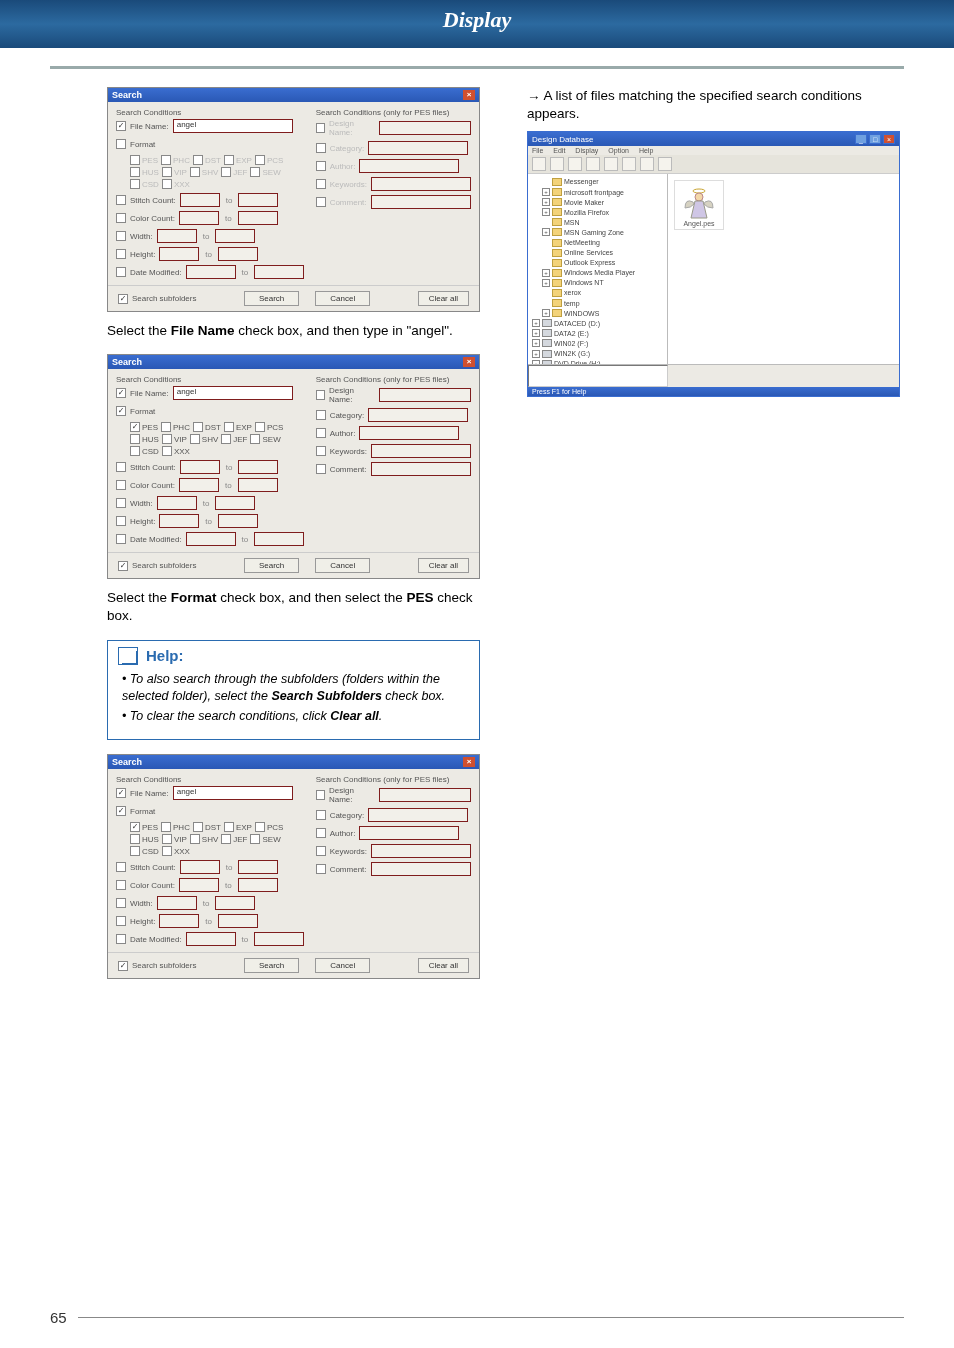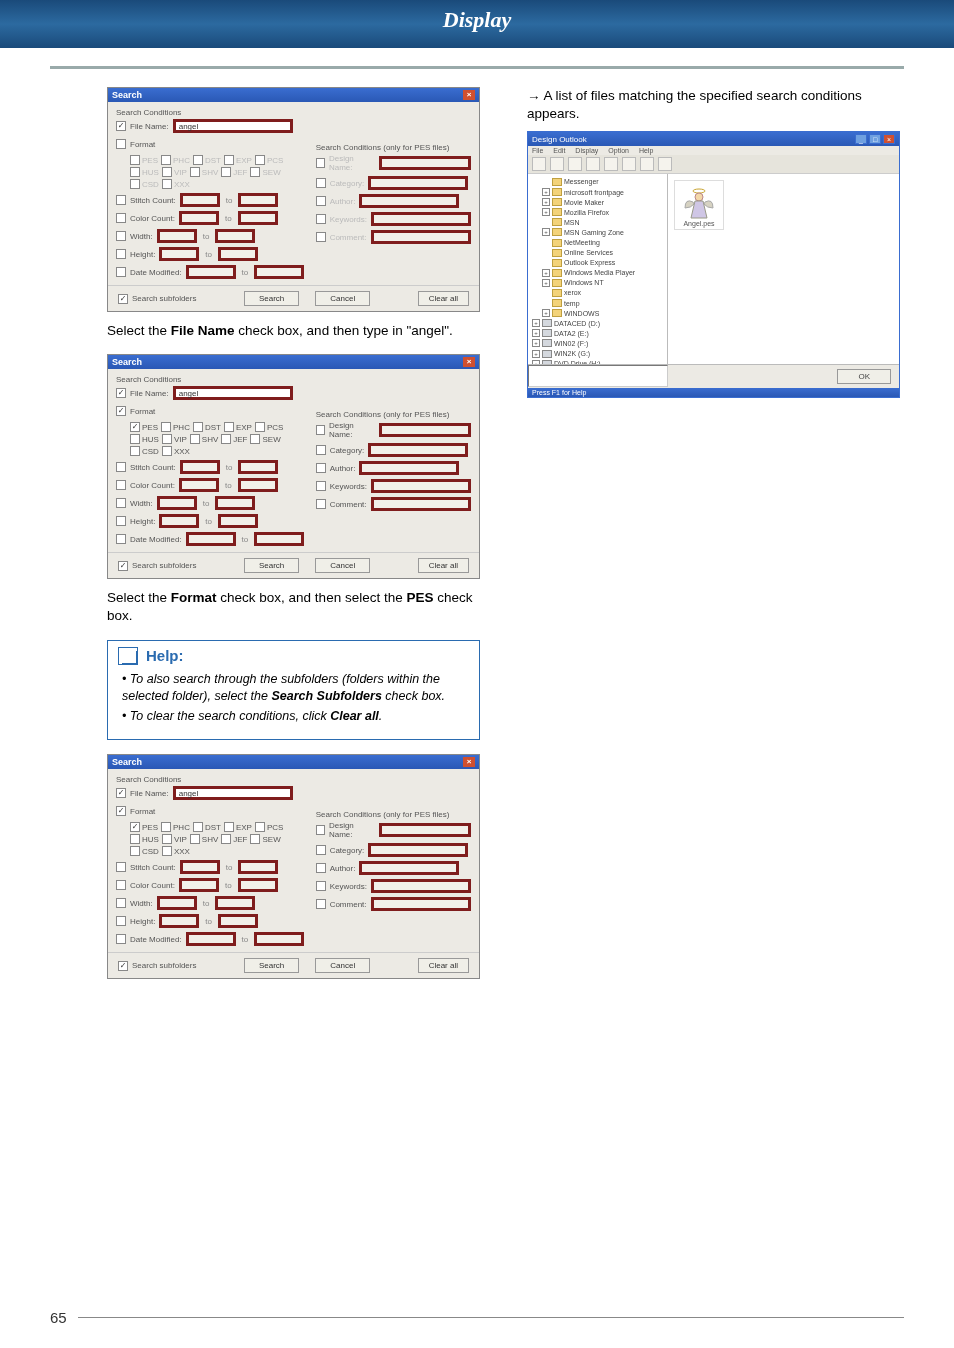--- a/index.html
+++ b/index.html
@@ -65,35 +65,34 @@
     height: 10px;
     display: inline-block;
     text-align: center;
     font-size: 8px;
     line-height: 10px;
   }
   .dlg-body {
     display: flex;
     padding: 6px 8px 2px;
     gap: 10px;
-    align-items: center;
   }
   .dlg-left { flex: 1.1; }
   .dlg-right { flex: 0.9; }
   .group-label { font-size: 8px; color: #555; margin-bottom: 2px; }
   .dimmed { color: #bbb; }
   .row { display: flex; align-items: center; gap: 4px; margin-bottom: 4px; min-height: 14px; }
   .cb {
     width: 10px; height: 10px; border: 1px solid #888; background: #fff;
     display: inline-flex; align-items: center; justify-content: center;
     font-size: 8px; line-height: 1; color: #333;
   }
   .cb.checked::after { content: "✓"; }
   .txtbox {
-    background: #fff; border: 3px solid #7f1d1d; height: 14px;
+    background: #fff; border: 1px solid #7f1d1d; height: 14px;
     padding: 0 3px; font-size: 8px; color: #333; display: inline-block;
   }
   .txtbox.dim { background: #f2f0ea; color: #bbb; }
   .fname { width: 120px; }
   .sm { width: 40px; }
   .med { width: 100px; }
   .fmtgrid { margin: 2px 0 4px 14px; }
   .fmtrow { display: flex; gap: 3px; margin-bottom: 2px; flex-wrap: wrap; }
   .fmtitem { display: flex; align-items: center; gap: 2px; font-size: 8px; }
   .sep { font-size: 8px; color: #888; padding: 0 2px; }
@@ -674,21 +673,21 @@
 
   </div>
 
   <div class="col col-right">
     <div class="result-intro">
       <span class="arrow">→</span> <span>A list of files matching the specified search conditions appears.</span>
     </div>
 
     <div class="dbwin">
       <div class="dbwin-title">
-        <span>Design Outlook</span>
+        <span>Design Database</span>
         <span class="wc">
           <span>_</span>
           <span>□</span>
           <span class="close">×</span>
         </span>
       </div>
       <div class="dbwin-menu">
         <span>File</span>
         <span>Edit</span>
         <span>Display</span>
@@ -811,23 +810,20 @@
               <path d="M14 18 Q6 14 6 24 Q12 24 15 20 Z" fill="#d6d2c2" stroke="#aaa"></path>
               <path d="M26 18 Q34 14 34 24 Q28 24 25 20 Z" fill="#d6d2c2" stroke="#aaa"></path>
               <path d="M16 17 L24 17 L28 34 L12 34 Z" fill="#cfc6e5" stroke="#998"></path>
             </svg>
             <div>Angel.pes</div>
           </div>
         </div>
       </div>
       <div class="dbwin-status">
         <div class="sl"></div>
-        <div class="sr">
-            <span class="okbtn">OK</span>
-          </div>
       </div>
       <div class="dbwin-foot">Press F1 for Help</div>
     </div>
   </div>
 </div>
 
 <div class="page-num">65</div>
 <div class="page-num-rule"></div>
 
 </body></html>

